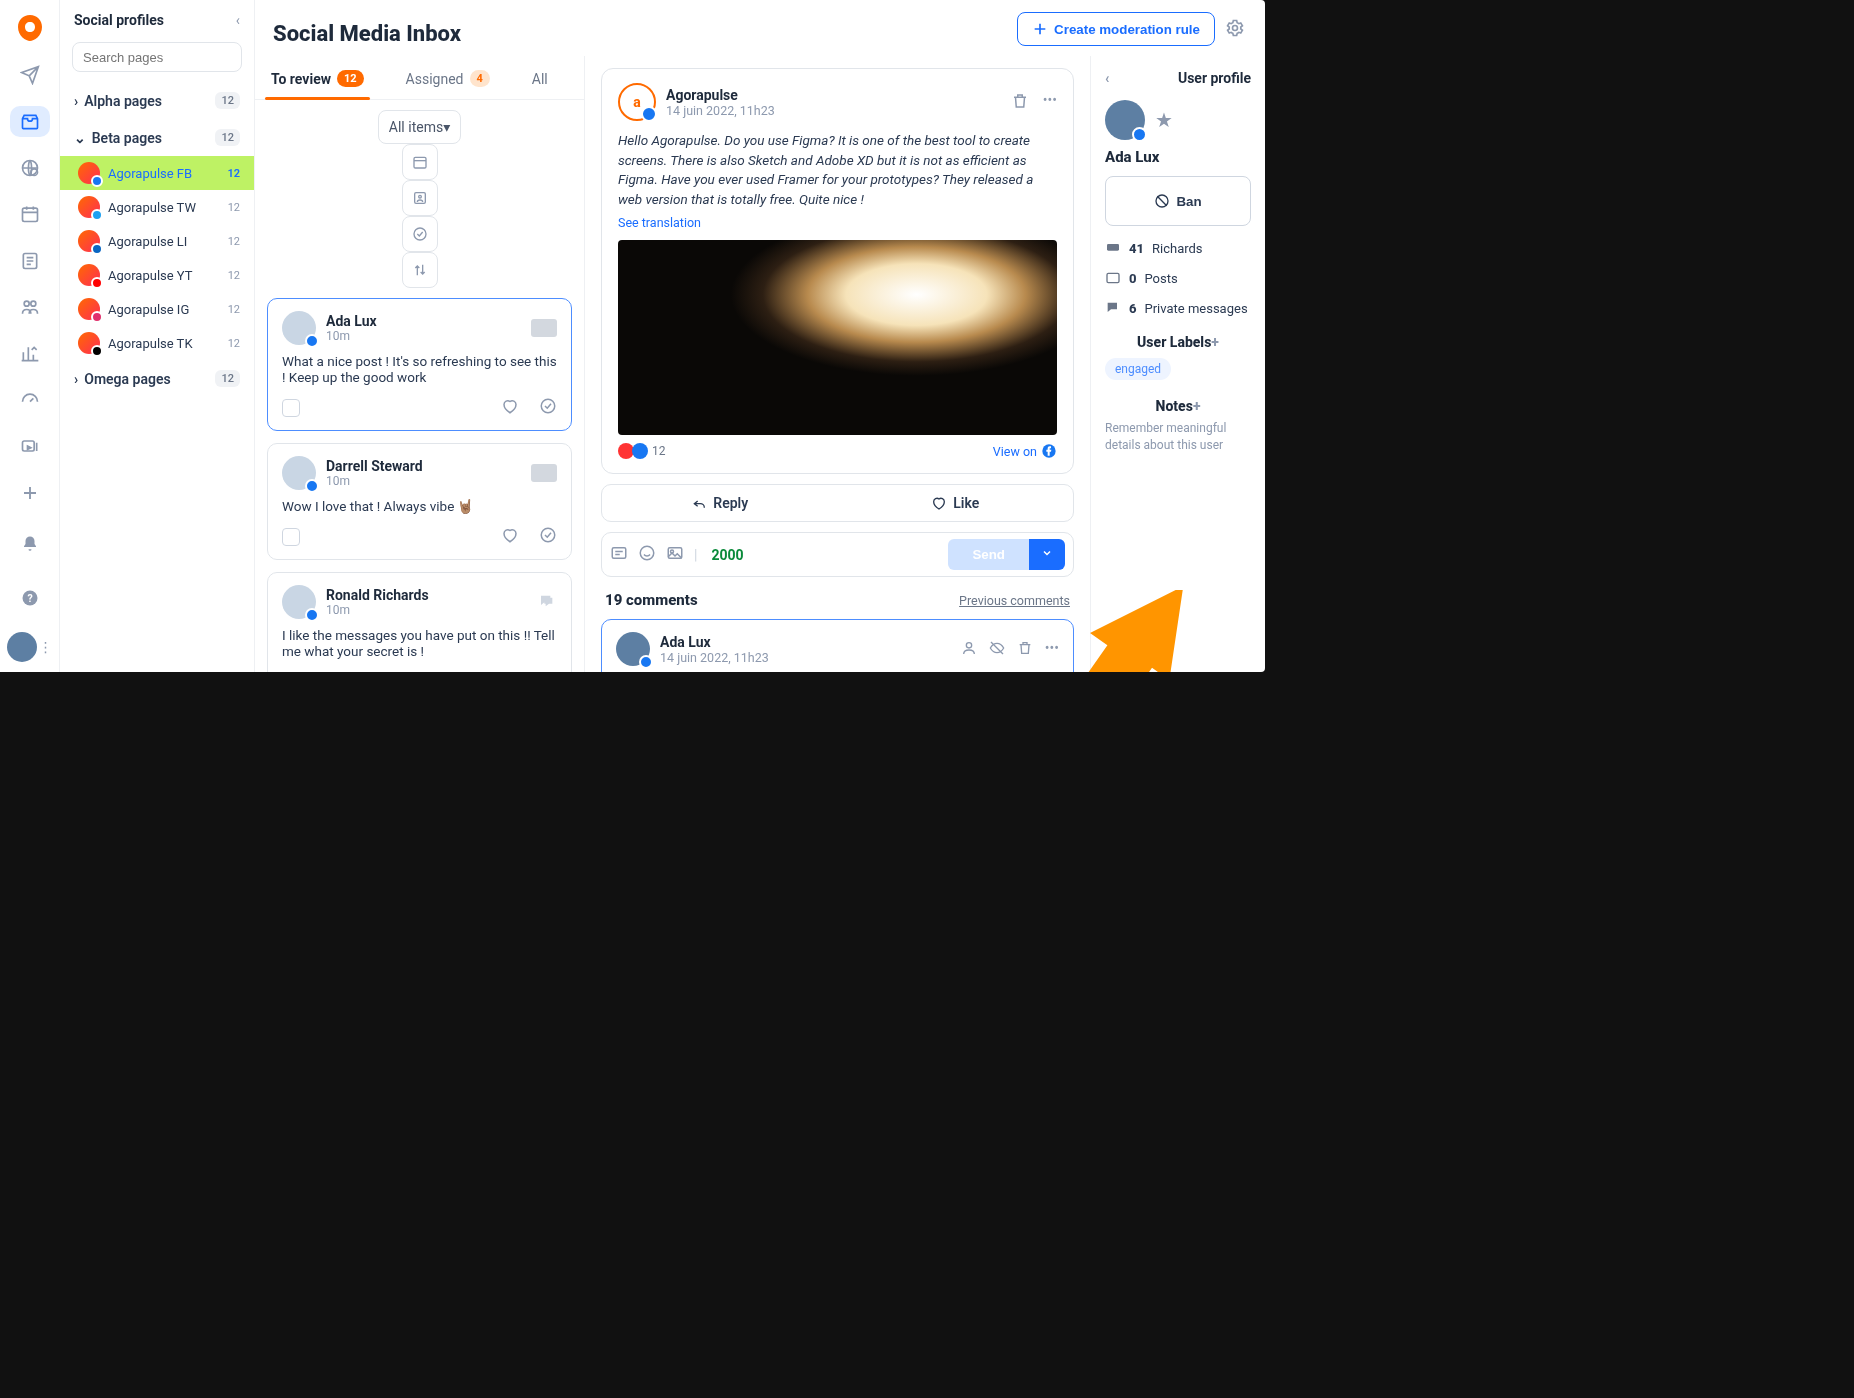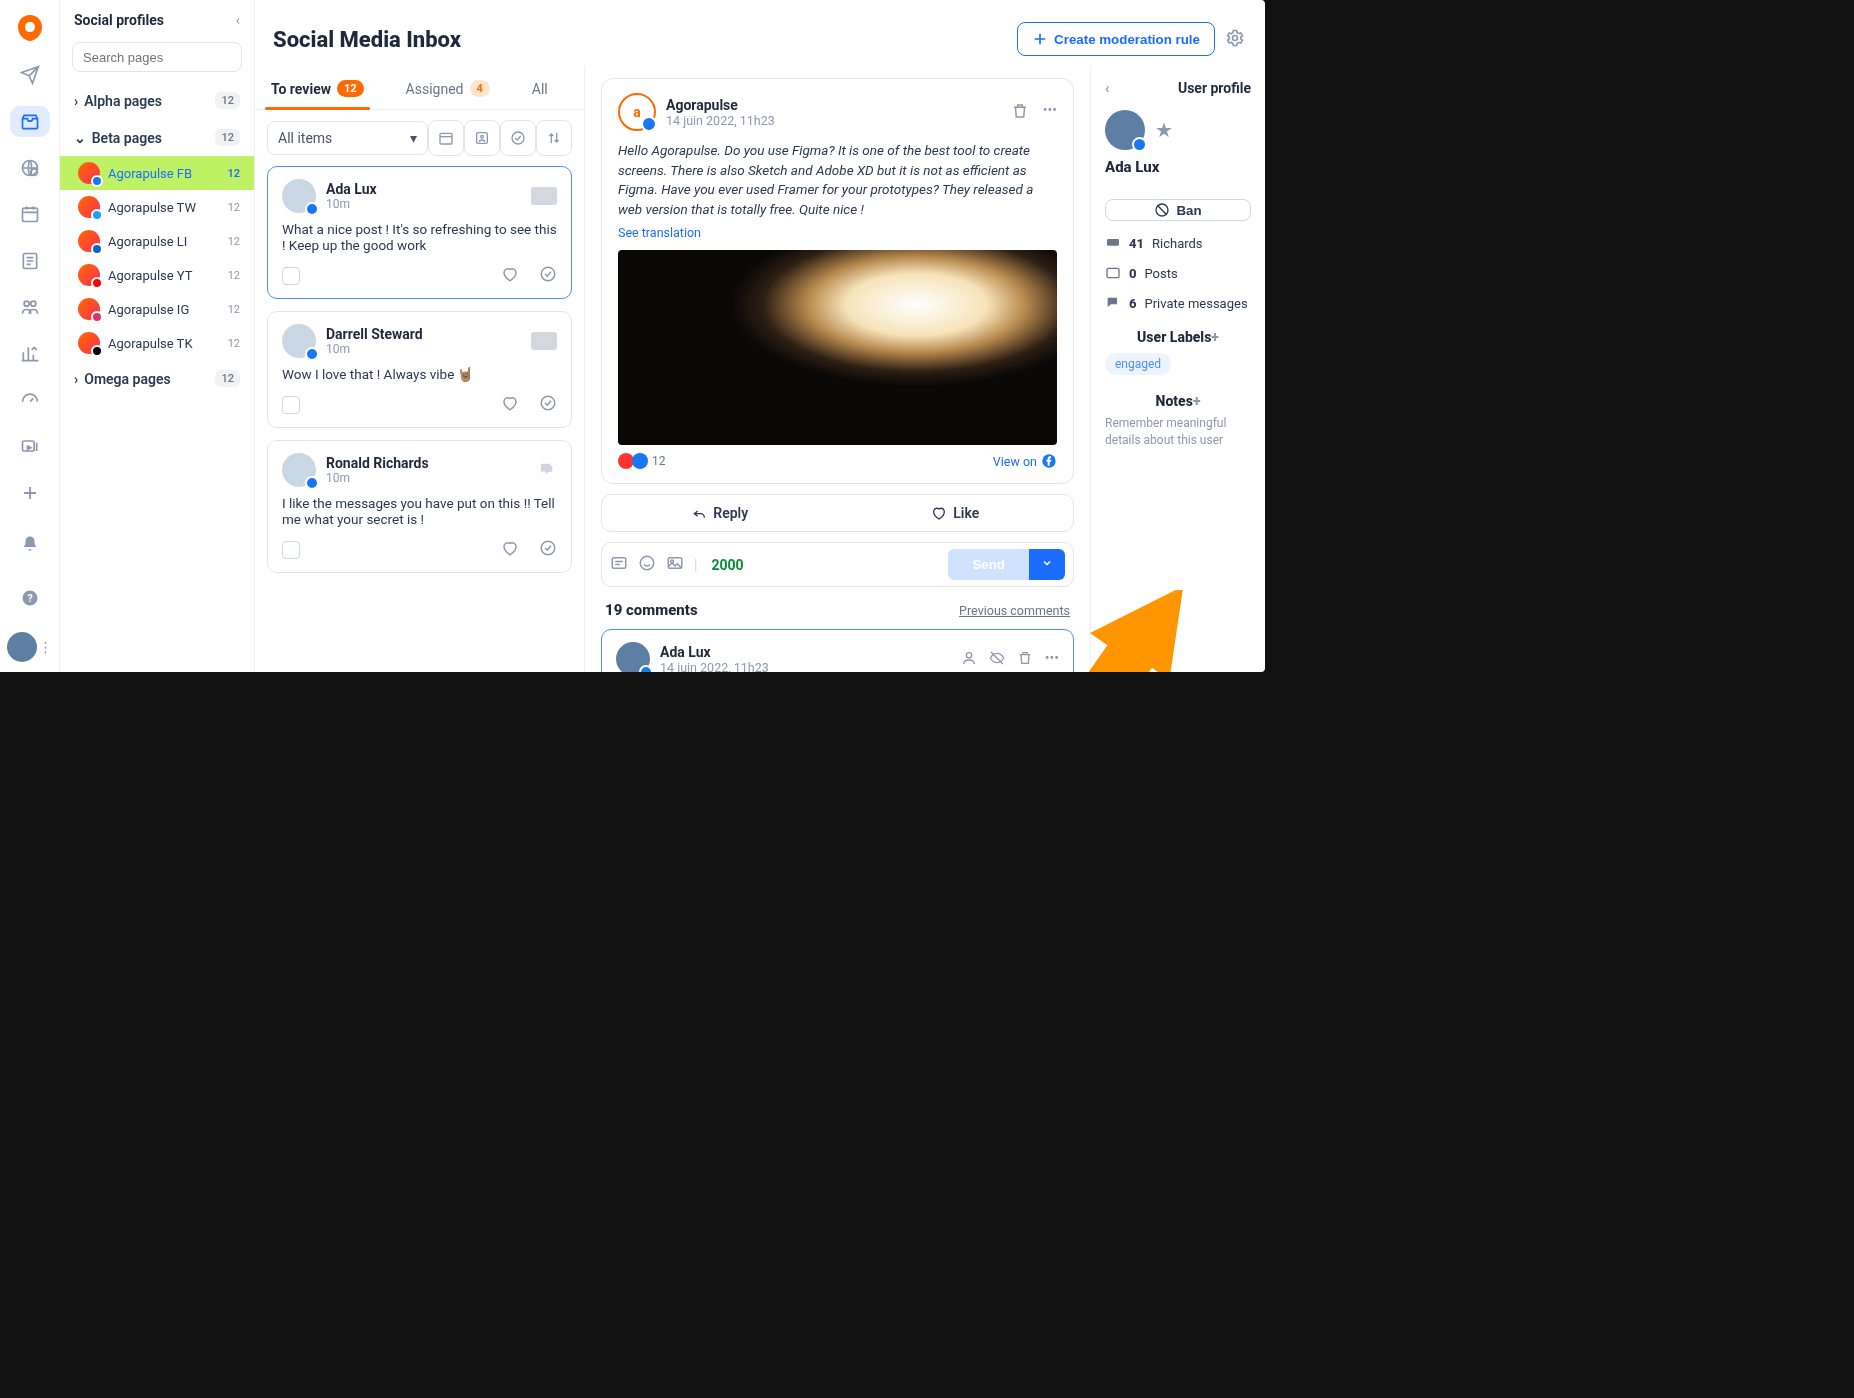--- a/index.html
+++ b/index.html
@@ -19,34 +19,34 @@
 .search input { border:0; outline:0; flex:1; font-size:13px; background:transparent;}
 .group-row { display:flex; align-items:center; justify-content:space-between; padding:10px 14px; cursor:pointer; font-weight:600; color:#2b3a52;}
 .group-row .badge { background:#f0f2f5; color:#6b7688; border-radius:6px; font-size:11px; padding:2px 6px; font-weight:500;}
 .page-row { display:flex; align-items:center; padding:6px 14px 6px 18px; font-size:13px; color:#2b3a52;}
 .page-row.active { background:#bef264; color:#1a6dff; }
 .page-row .pic { width:22px; height:22px; border-radius:50%; background:linear-gradient(135deg,#ff6a00,#ff2d55); margin-right:8px; position:relative;}
 .page-row .pic .netbadge{ position:absolute; right:-3px; bottom:-3px; width:12px; height:12px; border-radius:50%; border:2px solid #fff;}
 .page-row .ct { margin-left:auto; font-size:11px; color:#8d99ae;}
 .page-row.active .ct{ color:#1a6dff; font-weight:600;}
 .main { flex:1; display:flex; flex-direction:column; min-width:0;}
-.topbar { display:flex; align-items:center; padding:22px 20px 10px 18px; gap:12px;}
+.topbar { display:flex; align-items:flex-end; padding:12px 20px 10px 18px; gap:12px;}
 .topbar h1 { font-size:22px; font-weight:800; }
 .btn-primary-outline { border:1.5px solid #1a6dff; color:#1a6dff; background:#fff; border-radius:8px; padding:8px 14px; font-weight:600; display:flex; align-items:center; gap:6px;}
 .settings-ic { color:#8d99ae; }
 .columns { display:flex; flex:1; min-height:0;}
 .col-list { width: 330px; border-right:1px solid #eef0f3; display:flex; flex-direction:column; padding: 4px 0 0; }
 .tabs { display:flex; border-bottom:1px solid #eef0f3; padding:0 10px; gap:30px;}
 .tab { padding:10px 6px 12px; font-size:14px; color:#6b7688; position:relative; display:flex; align-items:center; gap:6px;}
 .tab.active { color:#1e2a3b; font-weight:700;}
 .tab.active::after { content:""; position:absolute; left:0; right:0; bottom:-1px; height:3px; background:#ff6a00; border-radius:3px;}
 .pill { border-radius:9px; font-size:11px; font-weight:700; padding:2px 7px;}
 .pill.orange { background:#ff6a00; color:#fff;}
 .pill.light { background:#ffe4cc; color:#ff6a00;}
-.filter-row { display:flex; padding:10px 12px; align-items:center;}
+.filter-row { display:flex; padding:10px 12px; align-items:center;flex-direction:column;}
 .select { flex:1; border:1px solid #e1e5ea; border-radius:8px; padding:8px 10px; display:flex; align-items:center; justify-content:space-between; color:#4a5568;}
 .iconbtn { width:36px; height:36px; border:1px solid #e1e5ea; border-radius:8px; display:flex; align-items:center; justify-content:center; color:#8d99ae;}
 .cards { padding:0 12px; display:flex; flex-direction:column; gap:12px; overflow:auto;}
 .card { border:1px solid #e1e5ea; border-radius:10px; padding:12px 14px; }
 .card.active { border:1.5px solid #4d8dff; }
 .card-hd { display:flex; align-items:center; gap:10px; }
 .avatar { width:34px; height:34px; border-radius:50%; background:#c9d6e4; position:relative; flex-shrink:0;}
 .avatar .nb { position:absolute; right:-3px; bottom:-3px; width:14px; height:14px; border-radius:50%; background:#1877f2; border:2px solid #fff;}
 .card-hd .who { font-weight:700;}
 .card-hd .time { font-size:12px; color:#8d99ae;}
@@ -95,21 +95,21 @@
 .addlabel { margin-top:10px; display:flex; align-items:center; gap:8px; border:1px solid #e1e5ea; border-radius:8px; padding:8px 12px; color:#2b3a52; font-weight:600;}
 .addlabel .plus{ margin-left:auto; color:#8d99ae; font-size:18px;}
 .nextc { text-align:right; margin-top:8px;}
 .nextc a{ font-size:12.5px; color:#6b7688; text-decoration:underline;}
 .col-profile { width:175px; border-left:1px solid #eef0f3; padding:14px 14px 0;}
 .prof-hd { display:flex; align-items:center; gap:6px; justify-content:flex-end; font-weight:700;}
 .prof-av { margin-top:14px; display:flex; align-items:center; gap:10px;}
 .prof-av .av{ width:40px; height:40px; border-radius:50%; background:#5d7fa3; position:relative;}
 .prof-av .av .nb{ position:absolute; right:-2px; bottom:-2px; width:15px; height:15px; border-radius:50%; background:#1877f2; border:2px solid #fff;}
 .prof-name{ font-weight:800; margin-top:8px; font-size:15px;}
-.ban-btn{ margin-top:23px; width:100%; border:1px solid #cfd6e0; background:#fff; border-radius:8px; padding:2px; display:flex; align-items:center; justify-content:center; gap:6px; color:#2b3a52; font-weight:600;}
+.ban-btn{ margin-top:10px; width:100%; border:1px solid #cfd6e0; background:#fff; border-radius:8px; padding:16px; display:flex; align-items:center; justify-content:center; gap:6px; color:#2b3a52; font-weight:600;}
 .stat{ display:flex; align-items:center; gap:8px; margin-top:14px; font-size:13px; color:#2b3a52;}
 .stat .n{ font-weight:800;}
 .sect-hd{ display:flex; align-items:center; justify-content:center; margin-top:18px; font-weight:800;}
 .chip{ display:inline-block; background:#eef4ff; color:#4d8dff; border-radius:12px; padding:4px 10px; font-size:12px; margin-top:8px;}
 .note-hint{ font-size:12px; color:#8d99ae; margin-top:6px; line-height:1.4;}
 .arrow { position:absolute; pointer-events:none; }
 .arrow svg{ display:block;}
 </style>
 </head>
 <body>

